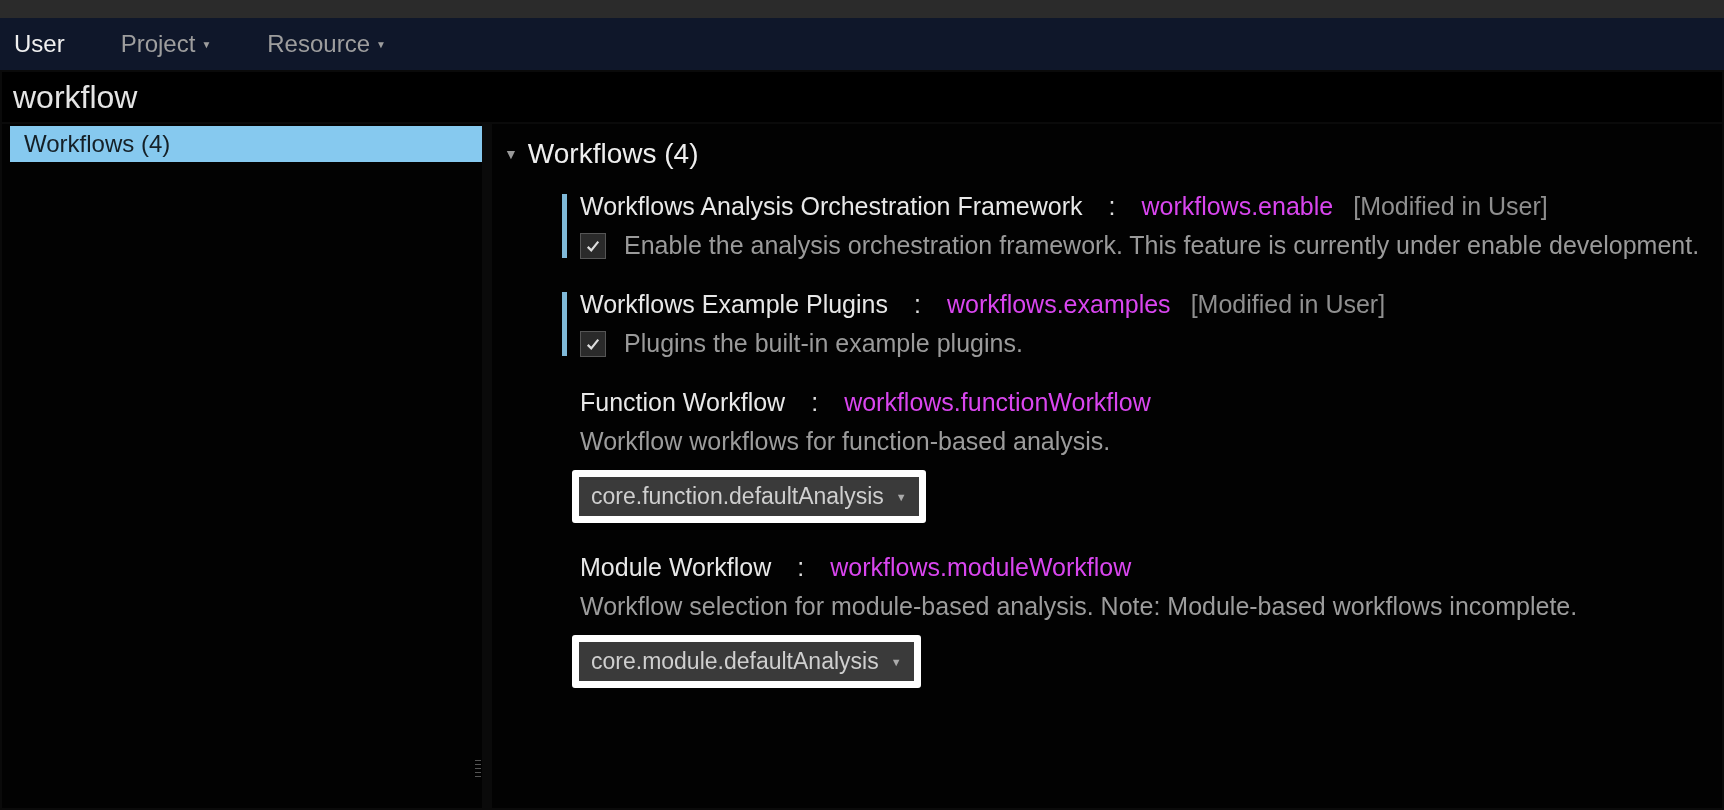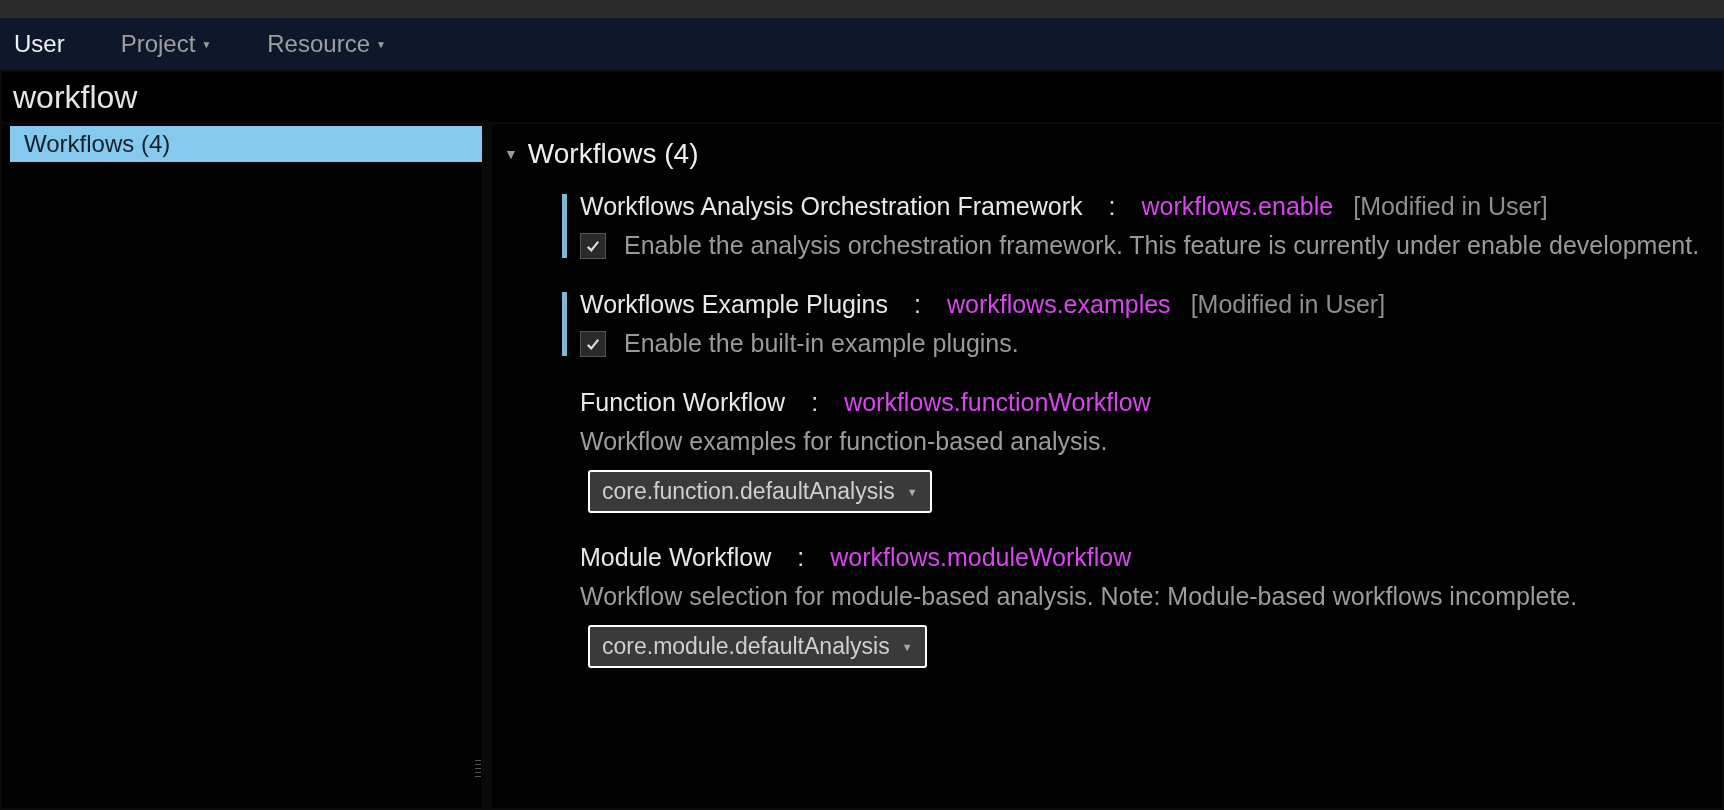--- a/index.html
+++ b/index.html
@@ -180,25 +180,25 @@
   }
   .desc {
     color: #9c9c9c;
     margin-top: 10px;
     margin-left: 8px;
   }
   .dropdown {
     display: inline-flex;
     align-items: center;
     background: #3a3a3a;
-    border: 2px solid #ffffff;
+    border: 7px solid #ffffff;
     border-radius: 3px;
     padding: 6px 12px;
     margin-top: 14px;
-    margin-left: 16px;
+    margin-left: 0;
     cursor: default;
     gap: 12px;
     font-size: 23px;
     color: #cfcfcf;
   }
   .dropdown .dd-caret {
     font-size: 11px;
     color: #aaa;
   }
 </style>
@@ -269,31 +269,31 @@
           <span class="colon">:</span>
           <span class="setting-key">workflows.examples</span>
           <span class="modified-badge">[Modified in User]</span>
         </div>
         <div class="setting-row">
           <span class="checkbox">
             <svg viewBox="0 0 16 16">
                 <polyline points="2,9 6,13 14,3"></polyline>
               </svg>
           </span>
-          <span>Enable the built-in example plugins.</span>
+          <span>Plugins the built-in example plugins.</span>
         </div>
       </div>
 
       <div class="setting">
         <div class="setting-head">
           <span class="setting-title">Function Workflow</span>
           <span class="colon">:</span>
           <span class="setting-key">workflows.functionWorkflow</span>
         </div>
-        <div class="desc">Workflow examples for function-based analysis.</div>
+        <div class="desc">Workflow workflows for function-based analysis.</div>
         <div class="dropdown">
           <span>core.function.defaultAnalysis</span>
           <span class="dd-caret">▼</span>
         </div>
       </div>
 
       <div class="setting">
         <div class="setting-head">
           <span class="setting-title">Module Workflow</span>
           <span class="colon">:</span>

